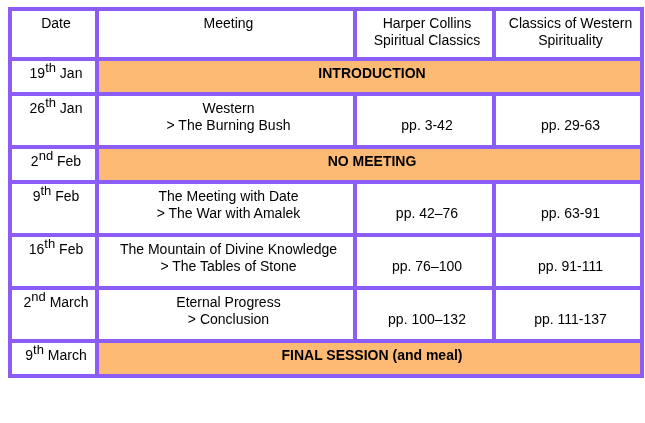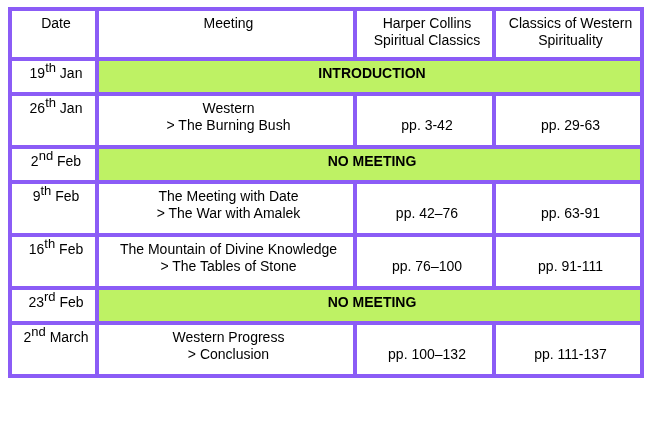--- a/index.html
+++ b/index.html
@@ -26,21 +26,21 @@
     padding: 4px 4px 0 9px;
     font-size: 14px;
     line-height: 17px;
     font-weight: normal;
     overflow: hidden;
   }
   tr.h-header  { height: 50px; }
   tr.h-banner  { height: 35px; }
   tr.h-content { height: 53px; }
   td.banner {
-    background: #bef264;
+    background: #fdba74;
     font-weight: bold;
   }
   td.pp { padding-top: 21px; }          
   td.date sup {
     font-size: 13px;
     line-height: 0;
     vertical-align: super;
   }
   col.c1 { width: 87px; }
   col.c2 { width: 258px; }
@@ -99,30 +99,30 @@
       <tr class="h-content">
         <td class="date"><span>16</span><sup>th</sup> <span>Feb</span></td>
         <td class="content">
           <div>The Mountain of Divine Knowledge</div>
           <div>&gt; The Tables of Stone</div>
         </td>
         <td class="pp">pp. 76–100</td>
         <td class="pp">pp. 91-111</td>
       </tr>
 
-      <tr class="h-banner">
-        <td class="date"><span>23</span><sup>rd</sup> <span>Feb</span></td>
-        <td class="banner" colspan="3">NO MEETING</td>
-      </tr>
 
       <tr class="h-content">
         <td class="date"><span>2</span><sup>nd</sup> <span>March</span></td>
         <td class="content">
-          <div>Western Progress</div>
+          <div>Eternal Progress</div>
           <div>&gt; Conclusion</div>
         </td>
         <td class="pp">pp. 100–132</td>
         <td class="pp">pp. 111-137</td>
       </tr>
 
+      <tr class="h-banner">
+        <td class="date"><span>9</span><sup>th</sup> <span>March</span></td>
+        <td class="banner" colspan="3">FINAL SESSION (and meal)</td>
+      </tr>
     </tbody>
   </table>
 </div>
 
 </body></html>

